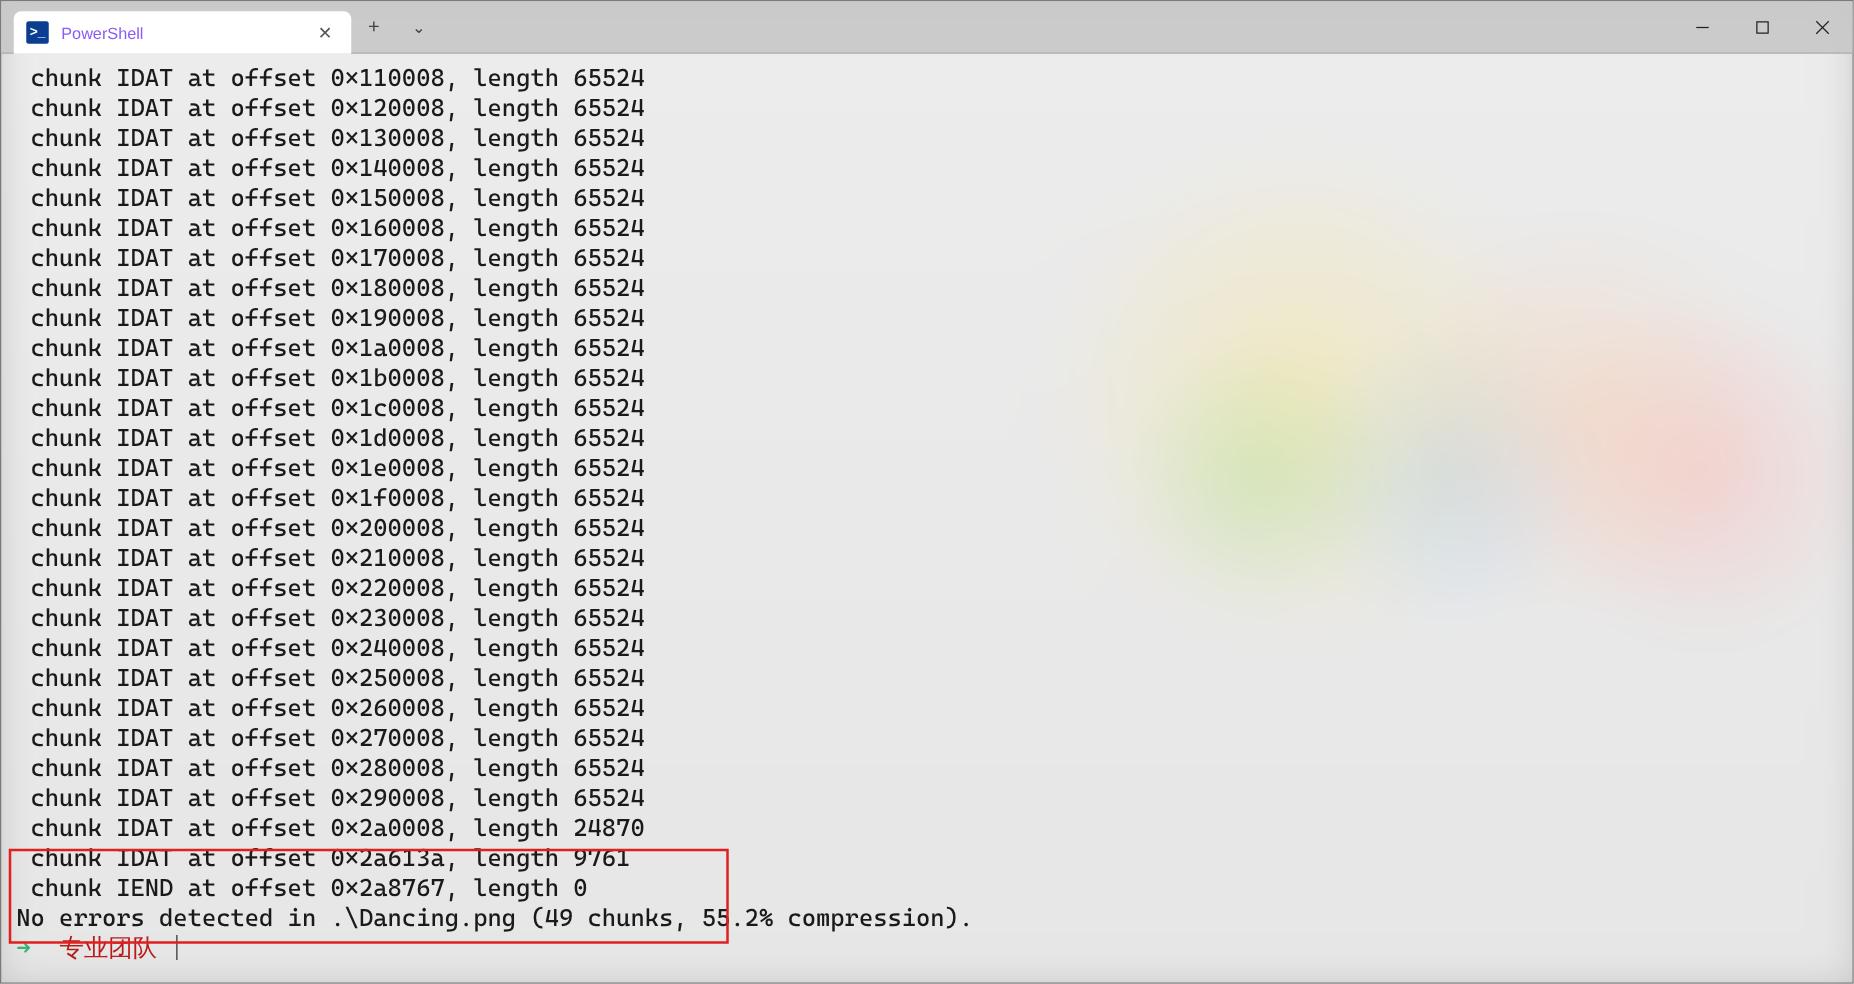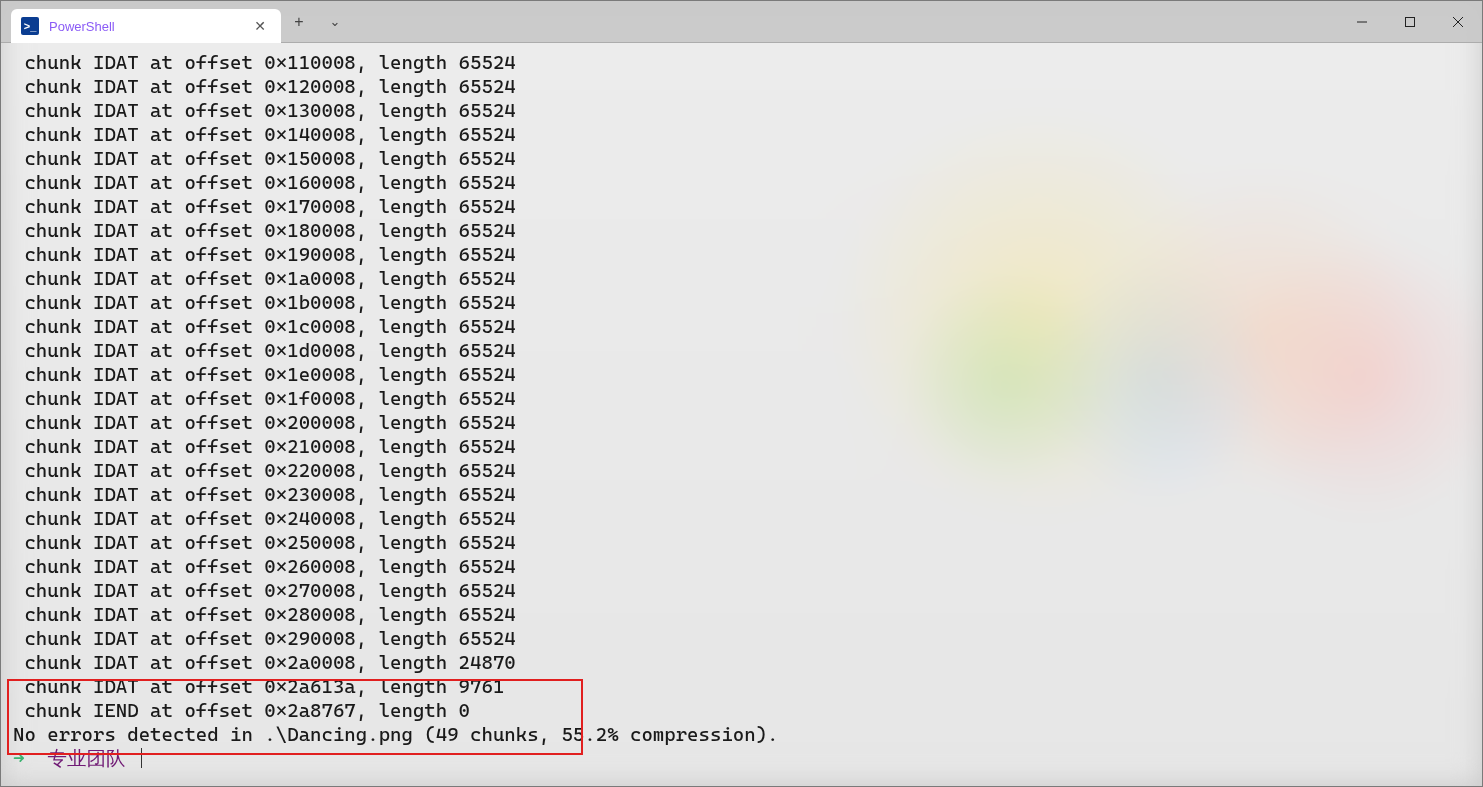--- a/index.html
+++ b/index.html
@@ -90,21 +90,21 @@
     z-index: 2;
   }
   .term .line { display: block; }
   .highlight-box {
     position: absolute;
     border: 2px solid #e11f1f;
     z-index: 4;
     pointer-events: none;
   }
   .prompt-sym { color: #3cb371; }
-  .prompt-path { color: #701a75; text-align: center; }
+  .prompt-path { color: #b91c1c; text-align: center; }
   .cursor {
     display: inline-block;
     width: 1px; height: 20px;
     background: #333;
     vertical-align: -3px;
     margin-left: 4px;
   }
 </style>
 </head>
 <body>

